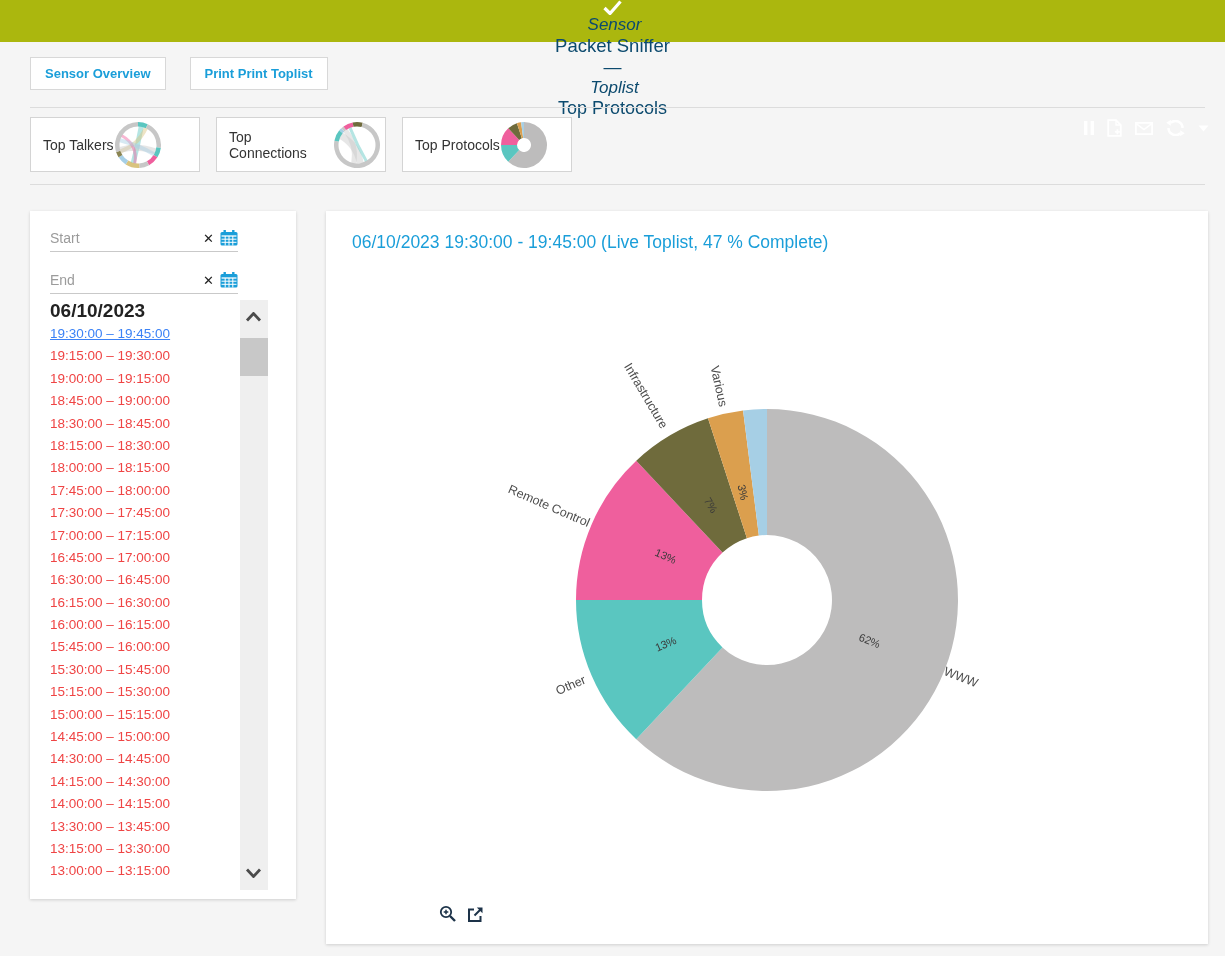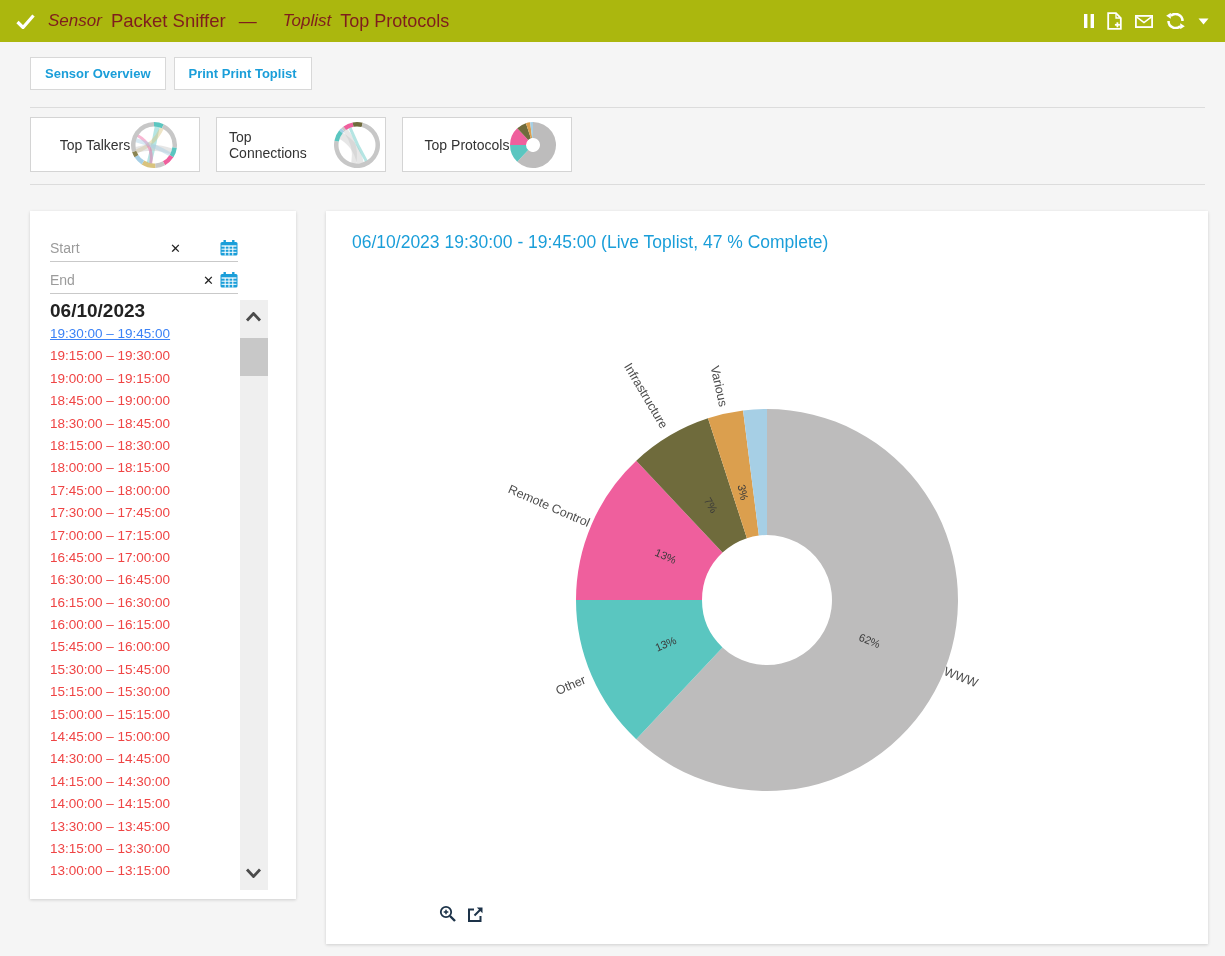--- a/index.html
+++ b/index.html
@@ -6,57 +6,57 @@
   body{
     width:1225px;height:956px;position:relative;overflow:hidden;
     background:#f5f5f5;
     font-family:"Liberation Sans","DejaVu Sans",sans-serif;
     -webkit-font-smoothing:antialiased;
   }
   
   .header{
     position:absolute;top:0;left:0;width:1225px;height:42px;
     background:#abb70e;display:flex;align-items:center;
-    padding:0 16px;box-sizing:border-box;color:#7f1d1d;
+    padding:0 16px;box-sizing:border-box;color:#0c4a6e;flex-direction:column;
   }
   .header .crumb-label{font-style:italic;font-size:17px;margin:0 9px 0 13px;}
   .header .crumb-strong{font-weight:normal;font-size:18.5px;text-align:right;}
   .header .crumb-dash{margin:0 13px;font-size:18px;}
   .header .crumb-plain{font-size:18px;}
   .header-icons{margin-left:auto;display:flex;align-items:center;gap:13px;}
   .hicon{display:inline-flex;align-items:center;cursor:pointer;}
   
-  .toolbar{position:absolute;top:57px;left:30px;display:flex;gap:8px;}
+  .toolbar{position:absolute;top:57px;left:30px;display:flex;gap:24px;}
   .btn{
     background:#fff;border:1px solid #d8d8d8;color:#1a9ed9;
     font-weight:bold;font-size:13px;padding:8px 14px;cursor:pointer;
     font-family:inherit;
   }
   .divider{position:absolute;left:30px;right:20px;height:1px;background:#dcdcdc;}
   #divider-1{top:107px;}
   #divider-2{top:184px;}
   
   .tabs{position:absolute;top:117px;left:30px;display:flex;gap:16px;}
   .tabcard{
     width:170px;height:55px;background:#fff;border:1px solid #d4d4d4;
-    display:flex;align-items:center;justify-content:center;
+    display:flex;align-items:center;justify-content:flex-start;
     padding:0 4px 0 12px;box-sizing:border-box;cursor:pointer;
   }
   .tabcard .tablabel{font-size:14px;color:#333;}
   .tabcard svg{flex:0 0 auto;}
   
   .panel{position:absolute;background:#fff;box-shadow:0 1px 3px rgba(0,0,0,0.16);box-sizing:border-box;}
   #filter-panel{left:30px;top:211px;width:266px;height:688px;}
   #main-panel{left:326px;top:211px;width:882px;height:733px;padding-left:12px;}
   
   .input-row{
     position:absolute;left:20px;width:188px;height:26px;
     border-bottom:1px solid #c9c9c9;display:flex;align-items:center;
   }
-  #start-row{top:24px;gap:33px;} #end-row{top:56px;}
+  #start-row{top:14px;} #end-row{top:56px;}
   .input-row input{
     border:none;outline:none;flex:1;min-width:0;font-size:14px;color:#333;
     background:transparent;font-family:inherit;padding:0;
   }
   .input-row input::placeholder{color:#9b9b9b;}
   .clear-x{font-size:13px;font-weight:bold;color:#222;margin:0 6px 0 2px;cursor:pointer;line-height:1;}
   .cal-btn{cursor:pointer;display:inline-flex;}
   .date-header{position:absolute;left:20px;top:89px;font-weight:bold;font-size:19px;color:#222;}
   .time-list{position:absolute;left:20px;top:112px;width:186px;list-style:none;margin:0;padding:0;}
   .time-list li{font-size:13.5px;color:#ef4444;height:22.4px;line-height:22.4px;cursor:pointer;white-space:nowrap;}

